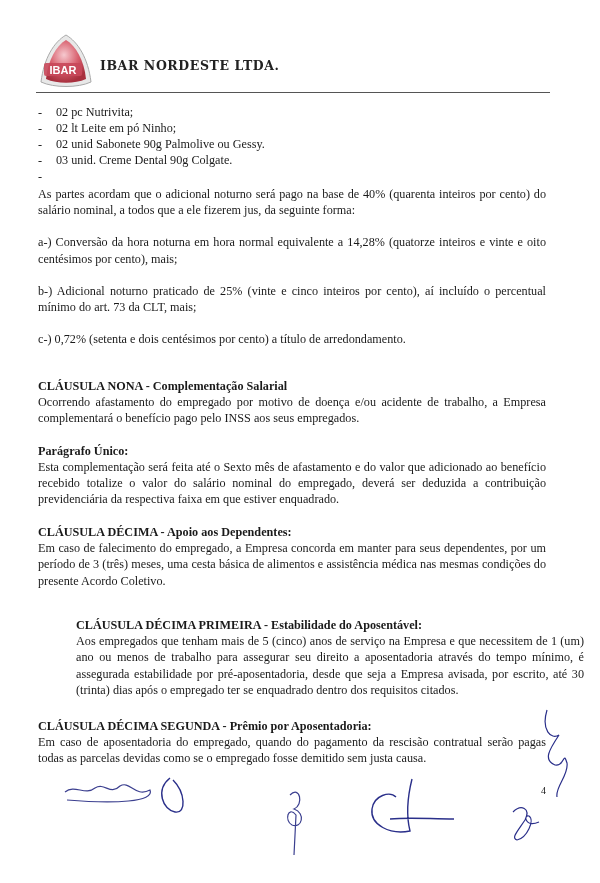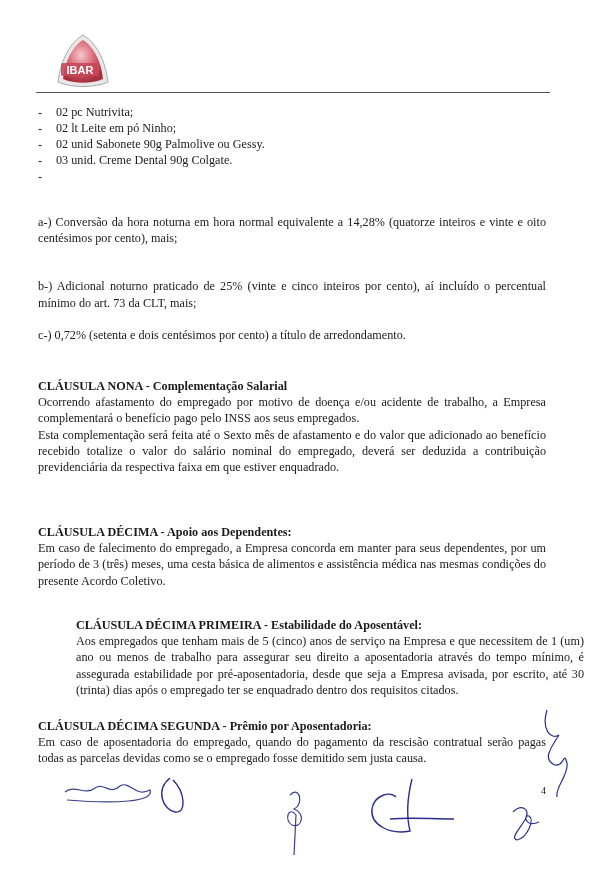--- a/index.html
+++ b/index.html
@@ -2,21 +2,21 @@
 <html><head>
 <meta charset="utf-8">
 <style>
   html, body { margin: 0; padding: 0; }
   body {
     width: 600px; height: 883px; background: #ffffff; position: relative; overflow: hidden;
     font-family: "Liberation Serif", serif; color: #1a1a1a;
   }
   .page { position: absolute; left: 0; top: 0; width: 600px; height: 883px; }
   .header { position: absolute; left: 38px; top: 30px; width: 512px; height: 60px; }
-  .logo { position: absolute; left: 17px; top: 2px; width: 56px; height: 58px; }
+  .logo { position: absolute; left: 0; top: 2px; width: 56px; height: 58px; }
   .company { position: absolute; left: 62px; top: 28px; font-family: "DejaVu Serif", serif;
     font-weight: bold; font-size: 12.5px; letter-spacing: 0.6px; color: #222; }
   .hr { position: absolute; left: 36px; top: 92px; width: 514px; height: 1px; background: #555; }
   .list { position: absolute; left: 38px; top: 104px; font-size: 12.2px; line-height: 16px; }
   .list .li { display: flex; height: 16px; }
   .list .dash { width: 18px; }
   .heading { font-weight: bold; }
   p { margin: 0; text-align: justify; }
   .block { position: absolute; left: 38px; width: 508px; font-size: 12.2px; line-height: 16.2px; }
   .pagenum { position: absolute; left: 541px; top: 785px; font-size: 10px; }
@@ -36,20 +36,21 @@
             <stop offset="55%" stop-color="#d8606e"></stop>
             <stop offset="100%" stop-color="#a8303e"></stop>
           </radialGradient>
         </defs>
         <path d="M28 3 C40 10 50 26 53 50 C40 56 16 56 3 50 C6 26 16 10 28 3 Z" fill="#e8e8e8" stroke="#aaa" stroke-width="1"></path>
         <path d="M28 8 C38 14 46 28 48 47 C37 52 19 52 8 47 C10 28 18 14 28 8 Z" fill="url(#g1)"></path>
         <rect x="6" y="31" width="38" height="13" rx="2" fill="#c8485a" opacity="0.9"></rect>
         <text x="25" y="41.5" text-anchor="middle" font-family="Liberation Sans, sans-serif" font-weight="bold" font-size="11" fill="#ffffff">IBAR</text>
       </svg>
     </div>
+    <div class="company">IBAR NORDESTE LTDA.</div>
   </div>
   <div class="hr"></div>
 
   <div class="list">
     <div class="li">
         <span class="dash">-</span>
         <span>02 pc Nutrivita;</span>
       </div>
     <div class="li">
         <span class="dash">-</span>
@@ -63,28 +64,30 @@
         <span class="dash">-</span>
         <span>03 unid. Creme  Dental 90g Colgate.</span>
       </div>
     <div class="li">
         <span class="dash">-</span>
         <span></span>
       </div>
   </div>
 
   <div class="block" style="top:186px;">
-    <p style="margin-top:28px;">a-) Conversão da hora noturna em hora normal equivalente a 14,28% (quatorze inteiros e vinte e oito centésimos por cento), mais;</p>
-    <p style="margin-top:32px;">b-) Adicional noturno praticado de 25% (vinte e cinco inteiros por cento), aí incluído o percentual mínimo do art. 73 da CLT, mais;</p>
+    <p>As partes acordam que o adicional noturno será pago na base de 40% (quarenta inteiros por cento) do salário nominal, a todos que a ele fizerem jus, da seguinte forma:</p>
+    <p style="margin-top:16px;">a-) Conversão da hora noturna em hora normal equivalente a 14,28% (quatorze inteiros e vinte e oito centésimos por cento), mais;</p>
+    <p style="margin-top:16px;">b-) Adicional noturno praticado de 25% (vinte e cinco inteiros por cento), aí incluído o percentual mínimo do art. 73 da CLT, mais;</p>
     <p style="margin-top:16px;">c-) 0,72% (setenta e dois centésimos por cento) a título de arredondamento.</p>
   </div>
 
   <div class="block" style="top:378px;">
     <div class="heading">CLÁUSULA  NONA  - Complementação Salarial</div>
     <p>Ocorrendo afastamento do empregado por motivo de doença e/ou acidente de trabalho, a Empresa complementará o benefício pago pelo INSS aos seus empregados.</p>
+    <div class="heading" style="margin-top:16px;">Parágrafo Único:</div>
     <p>Esta complementação será feita até o Sexto mês de afastamento e do valor que adicionado ao benefício recebido totalize o valor do salário nominal do empregado, deverá ser deduzida a contribuição previdenciária da respectiva faixa em que estiver enquadrado.</p>
   </div>
 
   <div class="block" style="top:524px;">
     <div class="heading">CLÁUSULA  DÉCIMA - Apoio aos Dependentes:</div>
     <p>Em caso de falecimento do empregado, a Empresa concorda em manter para seus dependentes, por um período de 3 (três) meses, uma cesta básica de alimentos e assistência médica nas mesmas condições do presente Acordo Coletivo.</p>
   </div>
 
   <div class="block" style="top:617px;margin-left:38px;">
     <div class="heading">CLÁUSULA  DÉCIMA PRIMEIRA  - Estabilidade do Aposentável:</div>

